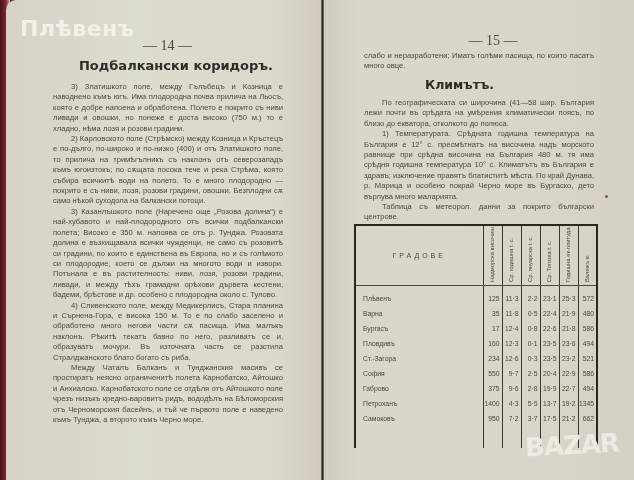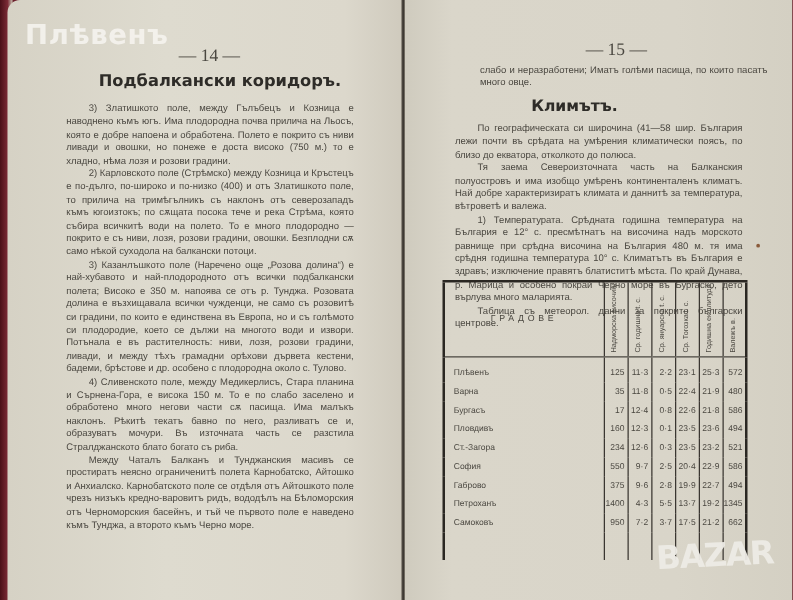--- a/index.html
+++ b/index.html
@@ -56,21 +56,21 @@
   .page-right .heading { left: 0; width: 257px; top: 77px; font-size: 12.5px; padding-left: 14px; }
 
   .body-text {
     position: absolute; font-size: 7.6px; line-height: 10.4px; color: #4a4740;
     text-align: justify; font-family: "Liberation Sans", sans-serif;
   }
   .page-left .body-text { left: 47px; width: 230px; top: 82px; }
   .body-text p { text-indent: 18px; }
   .body-text p.noindent { text-indent: 0; }
 
-  .right-top { left: 40px; width: 230px; top: 51px; margin-left: 20px; }
+  .right-top { left: 40px; width: 230px; top: 51px; }
   .right-climate { left: 40px; width: 230px; top: 98px; }
 
   .table-wrap {
     position: absolute; left: 30px; top: 224px; width: 244px;
     border-top: 2px solid #2a2722;
   }
   table.climate {
     border-collapse: collapse; width: 100%;
     font-size: 6.8px; color: #4a4740; font-family: "Liberation Sans", sans-serif;
   }
@@ -118,21 +118,20 @@
   <div class="spine"></div>
 
   <div class="page page-right">
     <div class="page-number">— 15 —</div>
     <div class="body-text right-top">
       <p class="noindent">слабо и неразработени; Иматъ голѣми пасища, по които пасатъ много овце.</p>
     </div>
     <div class="heading">Климътъ.</div>
     <div class="body-text right-climate">
       <p>По географическата си широчина (41—58 шир. България лежи почти въ срѣдата на умѣрения климатически поясъ, по близо до екватора, отколкото до полюса.</p>
-      <p>Тя заема Североизточната часть на Балканския полуостровъ и има изобщо умѣренъ континенталенъ климатъ. Най добре характеризиратъ климата и даннитѣ за температура, вѣтроветѣ и валежа.</p>
       <p>1) Температурата. Срѣдната годишна температура на България е 12° с. пресмѣтнатъ на височина надъ морското равнище при срѣдна височина на България 480 м. тя има срѣдня годишна температура 10° с. Климатътъ въ България е здравъ; изключение правятъ блатиститѣ мѣста. По край Дунава, р. Марица и особено покрай Черно море въ Бургаско, дето върлува много маларията.</p>
       <p>Таблица съ метеорол. данни за покрито български центрове.</p>
     </div>
 
     <div class="table-wrap">
       <table class="climate">
         <thead>
           <tr>
             <th class="th-city">ГРАДОВЕ</th>
             <th class="num"><span class="th-rot">Надморска височина</span></th>

